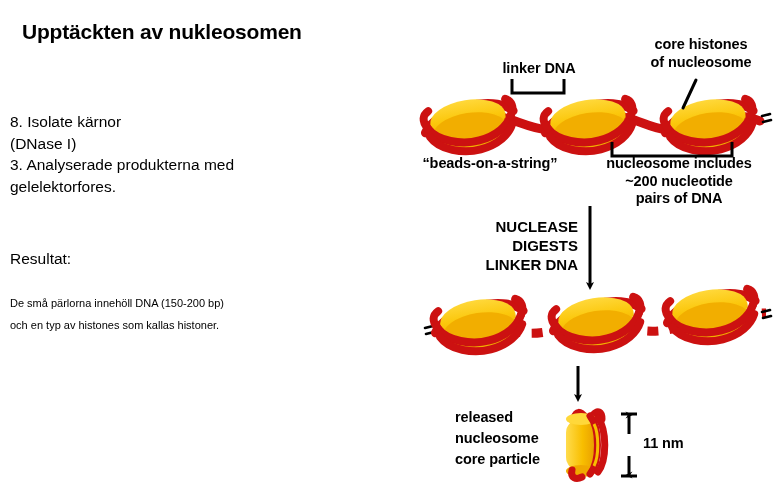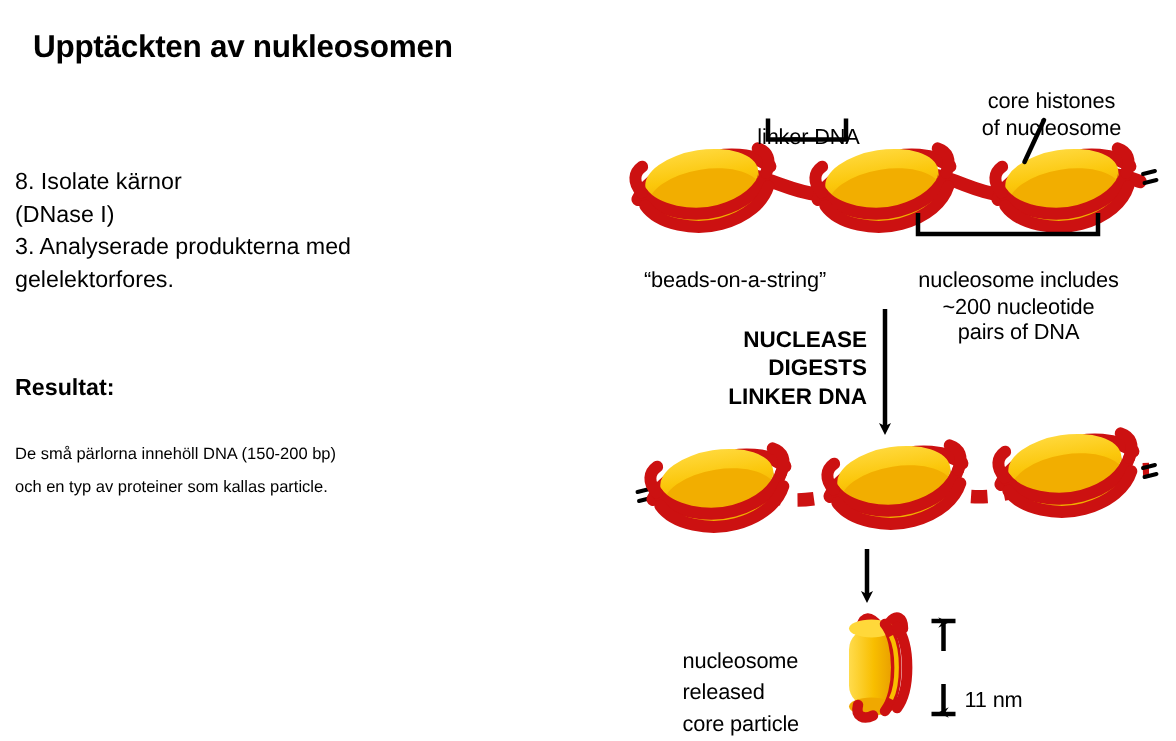--- a/index.html
+++ b/index.html
@@ -33,21 +33,20 @@
     width: 400px;
     font-size: 15.5px;
     line-height: 21.5px;
   }
   #method-list .line { white-space: nowrap; }
   #result-heading {
     position: absolute;
     left: 10px;
     top: 250px;
     font-size: 15.5px;
-    font-weight: bold;
   }
   #result-body {
     position: absolute;
     left: 10px;
     top: 293px;
     width: 400px;
     font-size: 11px;
     line-height: 21.5px;
   }
   #result-body .line { white-space: nowrap; }
@@ -56,25 +55,24 @@
   #diagram {
     position: absolute;
     left: 400px;
     top: 0;
     width: 384px;
     height: 494px;
   }
   .dg-label {
     position: absolute;
     font-size: 14.5px;
-    font-weight: normal;
+    font-weight: bold;
     line-height: 17.5px;
     white-space: nowrap;
     letter-spacing: -0.1px;
-    margin-top: 24px;
   }
   .dg-label.center { text-align: center; }
   .dg-svg {
     position: absolute;
     left: 0;
     top: 0;
     width: 384px;
     height: 494px;
     overflow: visible;
   }
@@ -96,21 +94,21 @@
   <div class="line">8. Isolate kärnor</div>
   <div class="line">(DNase I)</div>
   <div class="line">3. Analyserade produkterna med</div>
   <div class="line">gelelektorfores.</div>
 </div>
 
 <div id="result-heading">Resultat:</div>
 
 <div id="result-body">
   <div class="line">De små pärlorna innehöll DNA (150-200 bp)</div>
-  <div class="line">och en typ av proteiner som kallas particle.</div>
+  <div class="line">och en typ av histones som kallas histoner.</div>
 </div>
 
 <div id="diagram">
 
   <svg class="dg-svg" viewBox="0 0 384 494">
     <defs>
 
       <linearGradient id="goldTop" x1="0" y1="0" x2="0" y2="1">
         <stop offset="0%" stop-color="#FFD83A"></stop>
         <stop offset="48%" stop-color="#FBC70B"></stop>
@@ -235,19 +233,19 @@
     <div>pairs of DNA</div>
   </div>
 
   <div class="arrow-label" style="left:48px; top:217px; width:130px;">
     <div>NUCLEASE</div>
     <div>DIGESTS</div>
     <div>LINKER DNA</div>
   </div>
 
   <div class="dg-label" style="left:55px; top:407px; width:120px; line-height:21px;">
+    <div>released</div>
     <div>nucleosome</div>
-    <div>released</div>
     <div>core particle</div>
   </div>
 
   <div class="dg-label" style="left:243px; top:435px;">11 nm</div>
 </div>
 
 </body></html>

